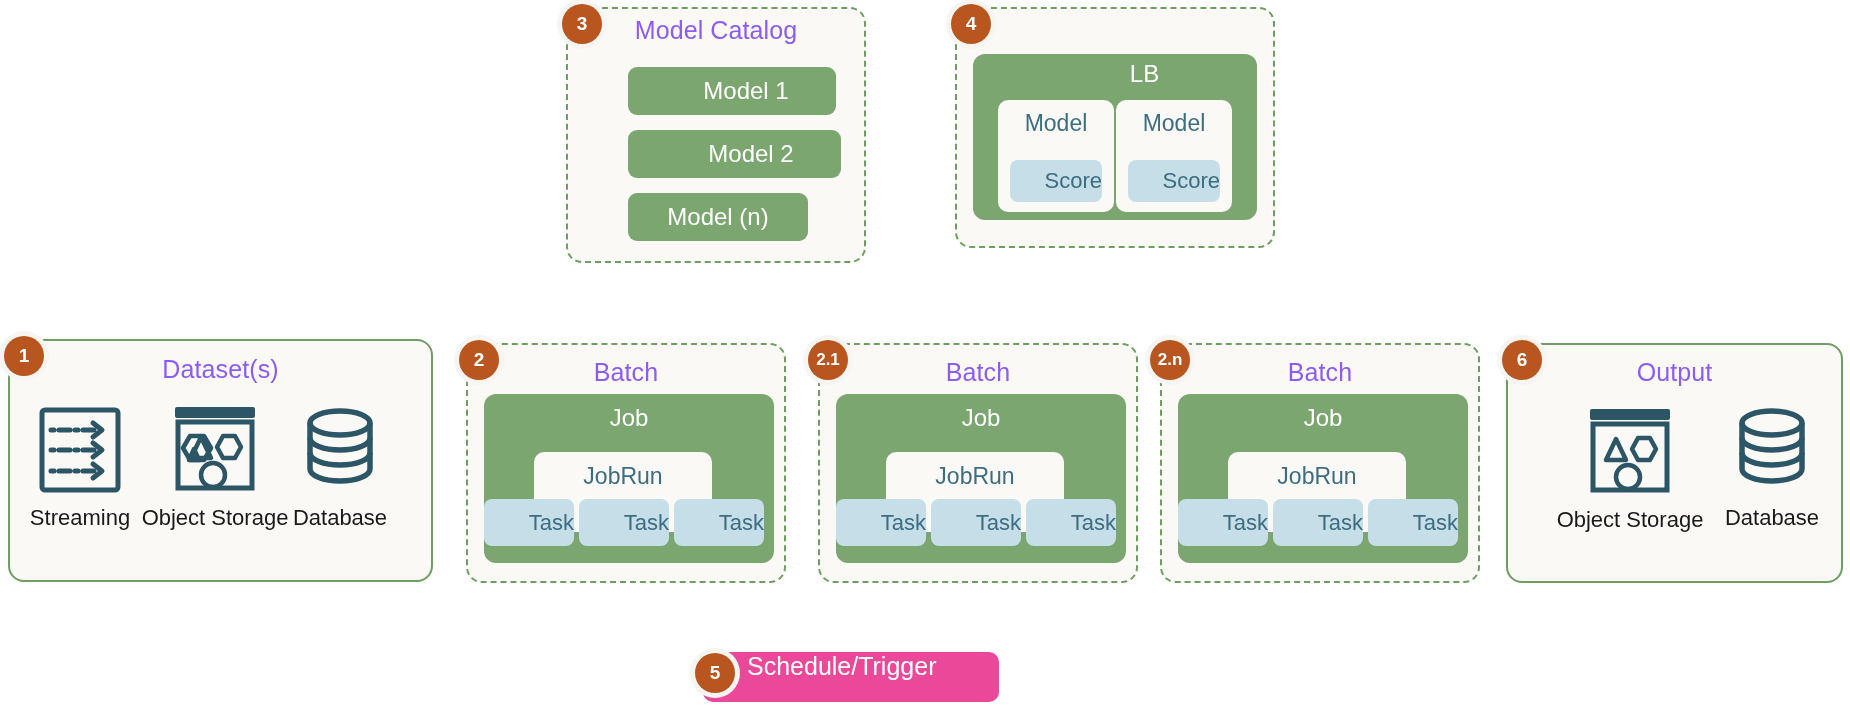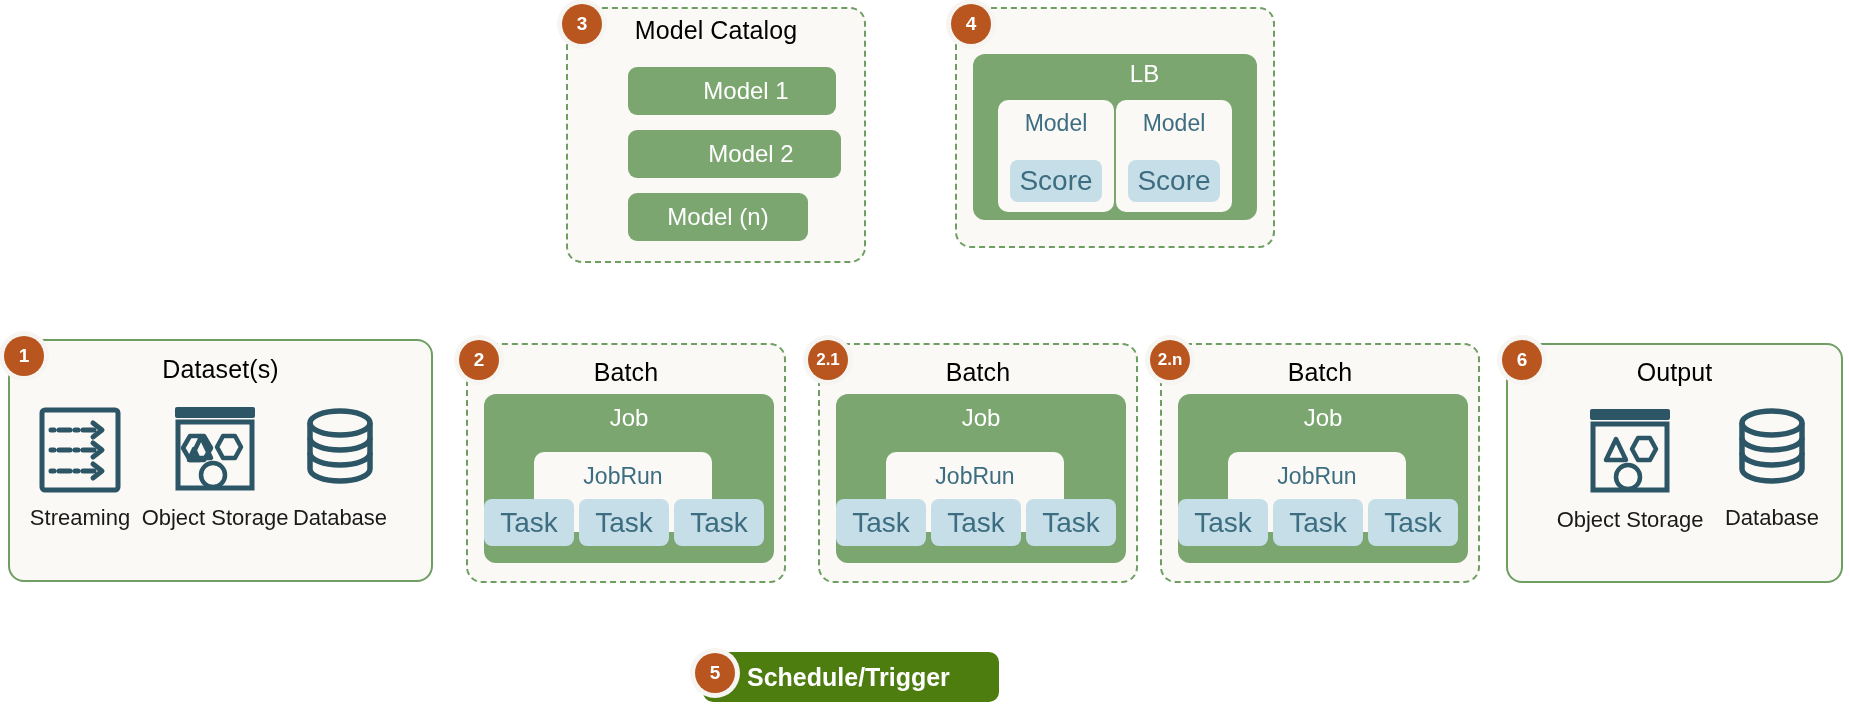--- a/index.html
+++ b/index.html
@@ -12,21 +12,21 @@
 
   
   .card{
     position:absolute;background:#faf9f6;border-radius:16px;box-sizing:border-box;
   }
   .card.solid{border:2.5px solid #6f9e62;}
   .card.dashed{border:2.5px dashed #6f9e62;}
 
   .card-title{
     position:absolute;left:0;right:0;text-align:center;
-    font-size:25px;color:#000000;font-weight:400;letter-spacing:.1px;
+    font-size:25px;color:#8b5cf6;font-weight:400;letter-spacing:.1px;
     white-space:nowrap;
   }
 
   
   .badge{
     position:absolute;width:40px;height:40px;border-radius:50%;
     background:#b9551f;color:#ffffff;
     display:flex;align-items:center;justify-content:center;
     font-size:19px;font-weight:700;
     box-shadow:0 0 0 5px #f7f5f1;
@@ -55,34 +55,34 @@
     position:absolute;background:#faf9f6;border-radius:10px;box-sizing:border-box;
   }
   .inner-white-label{
     position:absolute;left:0;right:0;text-align:center;
     color:#3d6d80;font-size:23px;white-space:nowrap;
   }
 
   
   .blue{
     position:absolute;background:#c6dee8;border-radius:8px;
-    display:flex;align-items:center;justify-content:center;
-    color:#3d6d80;font-size:28px;
+    display:flex;align-items:center;justify-content:flex-end;
+    color:#3d6d80;font-size:22px;
   }
 
   
   .icon-tile{position:absolute;display:flex;flex-direction:column;align-items:center;}
   .icon-cap{
     margin-top:6px;font-size:22px;color:#1a1a1a;white-space:nowrap;text-align:center;
   }
 
   
   .sched{
-    position:absolute;background:#4d7c0f;border-radius:10px;
-    display:flex;align-items:center;font-weight:bold;
+    position:absolute;background:#ec4899;border-radius:10px;
+    display:flex;
   }
   .sched-label{
     color:#ffffff;font-size:25px;margin-left:44px;white-space:nowrap;
   }
 </style>
 </head>
 <body>
 
 <div class="stage">
 

